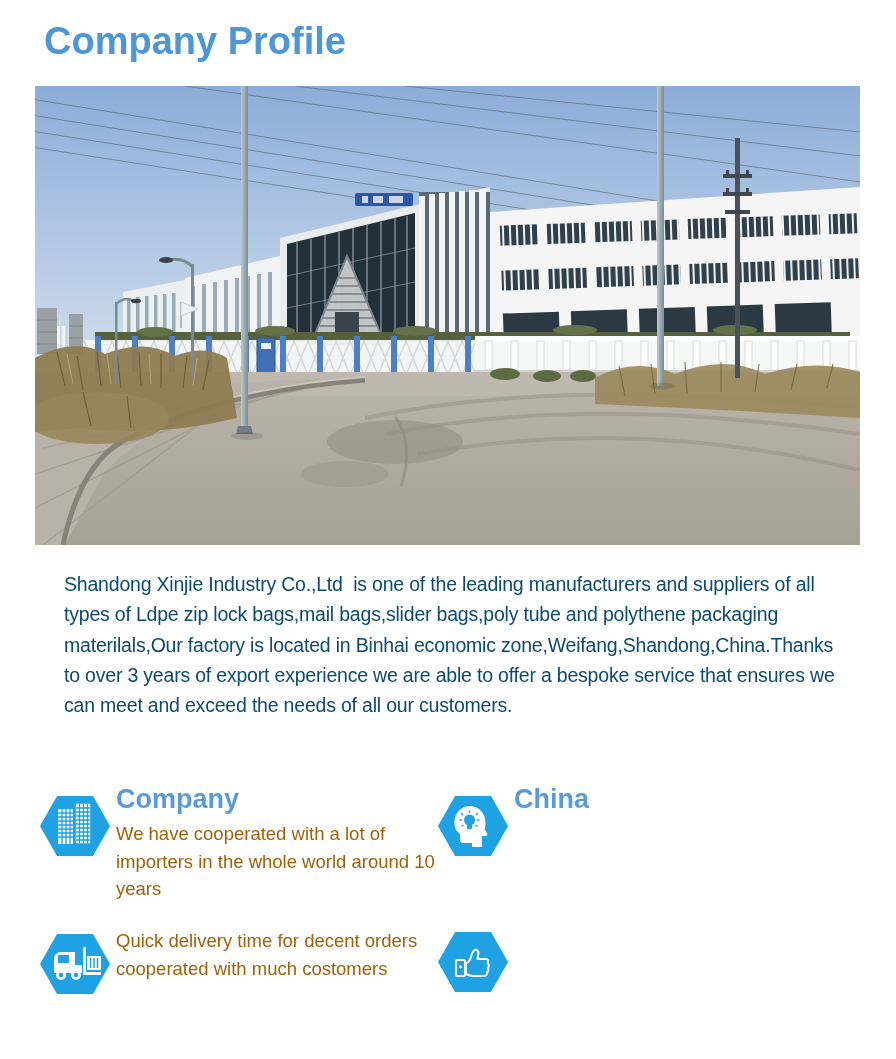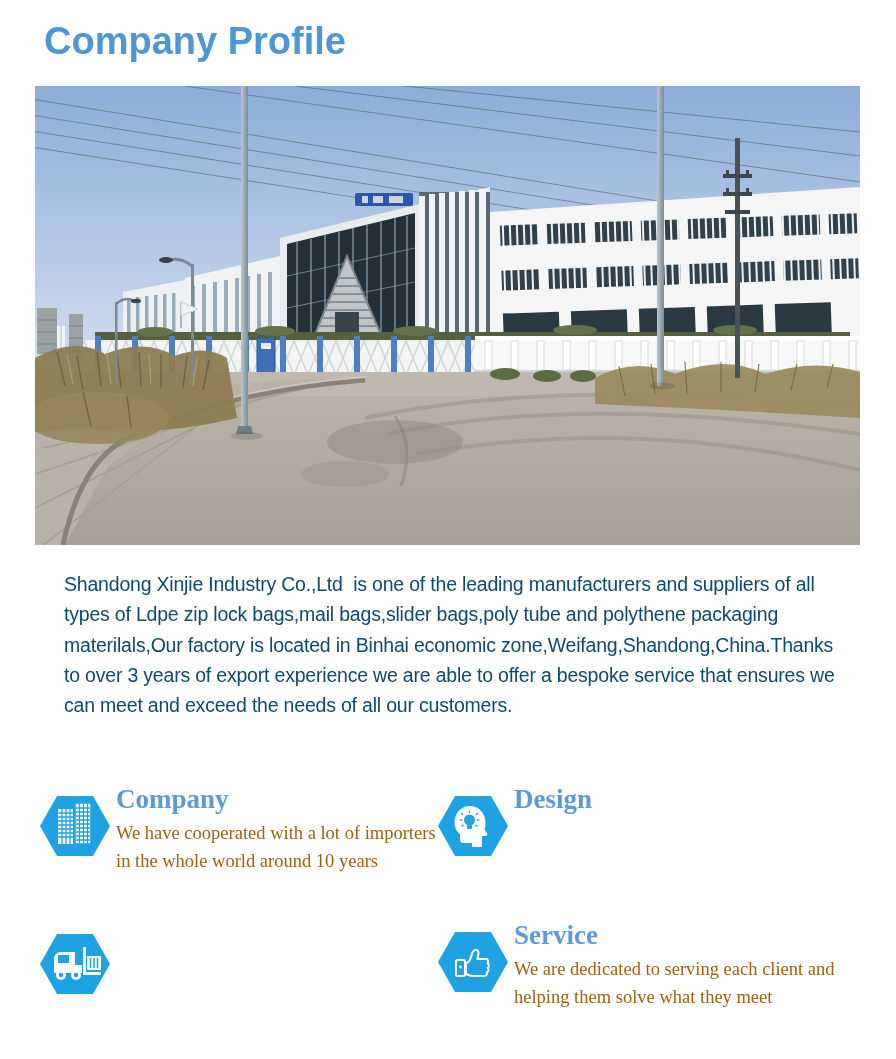--- a/index.html
+++ b/index.html
@@ -19,21 +19,21 @@
   .photo svg { display:block; }
 
   .intro {
     position:absolute; left:64px; top:557px; width:778px;
     font-size:19.5px; line-height:30.3px; color:#0c4a6e;
     letter-spacing:-0.2px; white-space:pre-wrap;
   }
 
   .feature { position:absolute; display:flex; align-items:flex-start; }
   .feature .hex { flex:0 0 74px; margin-top:10px; }
-  .feature .fbody { margin-left:4px;font-family:Liberation Serif, serif; }
+  .feature .fbody { margin-left:4px; }
   .feature .ftitle { font-size:27px; font-weight:bold; color:#5b9bd5; line-height:1.15; }
   .feature .ftext { margin-top:5px; font-size:18.5px; line-height:27.5px; color:#a16207; }
 
   .f-company  { left:38px;  top:772px; } .f-company .ftext  { width:335px; }
   .f-design   { left:436px; top:772px; } .f-design .ftext   { width:360px; }
   .f-logistics{ left:38px;  top:910px; } .f-logistics .ftext{ width:345px; }
   .f-service  { left:436px; top:908px; } .f-service .ftext  { width:368px; }
 </style>
 </head>
 <body>
@@ -348,50 +348,47 @@
         <path d="M33.5,16.5 V19"></path>
           <path d="M25,19 L27,21"></path>
           <path d="M42,19 L40,21"></path>
         <path d="M23.5,26 H26"></path>
           <path d="M41,26 H43.5"></path>
           <path d="M25.5,32.5 L27.5,31"></path>
           <path d="M41.5,32.5 L39.5,31"></path>
       </g>
     </svg>
     <div class="fbody">
-      <div class="ftitle">Design</div>
+      <div class="ftitle">China</div>
     </div>
   </div>
 
   <div class="feature f-logistics">
     <svg class="hex" width="74" height="64" viewBox="0 0 74 64">
       <polygon points="19,2 55,2 72,32 55,62 19,62 2,32" fill="#1ea2e4"></polygon>
       <path d="M16,27 C16,23 19,20 23,20 L37,20 L37,33 L44,33 L44,41 L16,41 Z" fill="#ffffff"></path>
       <rect x="20" y="23" width="11" height="8" fill="#1ea2e4"></rect>
       <circle cx="23" cy="43" r="5" fill="#ffffff"></circle>
         <circle cx="23" cy="43" r="2.2" fill="#1ea2e4"></circle>
       <circle cx="38" cy="43" r="5" fill="#ffffff"></circle>
         <circle cx="38" cy="43" r="2.2" fill="#1ea2e4"></circle>
       <rect x="45" y="15" width="3" height="27" fill="#ffffff"></rect>
       <rect x="45" y="40" width="18" height="3" fill="#ffffff"></rect>
       <rect x="49" y="24" width="14" height="14" fill="#ffffff"></rect>
       <g stroke="#1ea2e4" stroke-width="1.5">
           <path d="M52.5,26 V36 M56,26 V36 M59.5,26 V36"></path>
         </g>
     </svg>
     <div class="fbody">
+      <div class="ftext">Quick delivery time for decent orders cooperated with much costomers</div>
     </div>
   </div>
 
   <div class="feature f-service">
     <svg class="hex" width="74" height="64" viewBox="0 0 74 64">
       <polygon points="19,2 55,2 72,32 55,62 19,62 2,32" fill="#1ea2e4"></polygon>
       <rect x="20" y="30" width="9" height="16" rx="1.5" fill="none" stroke="#ffffff" stroke-width="2"></rect>
       <circle cx="24.5" cy="37" r="1.4" fill="#ffffff"></circle>
       <path d="M30,33 C32,33 33.6,31 34.6,28 C35.6,25 36,22 38,20.5 C40,19 42.5,20 42.5,23 L41.5,29 L50,29 C52,29 53,31.8 51.5,33.3 C53.3,34.3 53.3,37 51.7,38 C53,39.2 52.6,41.6 50.8,42.3 C51.6,43.6 50.8,45.5 49,45.7 L37,46 C34,46 32,45 30,44 Z" fill="none" stroke="#ffffff" stroke-width="2" stroke-linejoin="round"></path>
     </svg>
-    <div class="fbody">
-      <div class="ftitle">Service</div>
-      <div class="ftext">We are dedicated to serving each client and helping them solve what they meet</div>
-    </div>
   </div>
 
 </div>
 
 </body></html>

